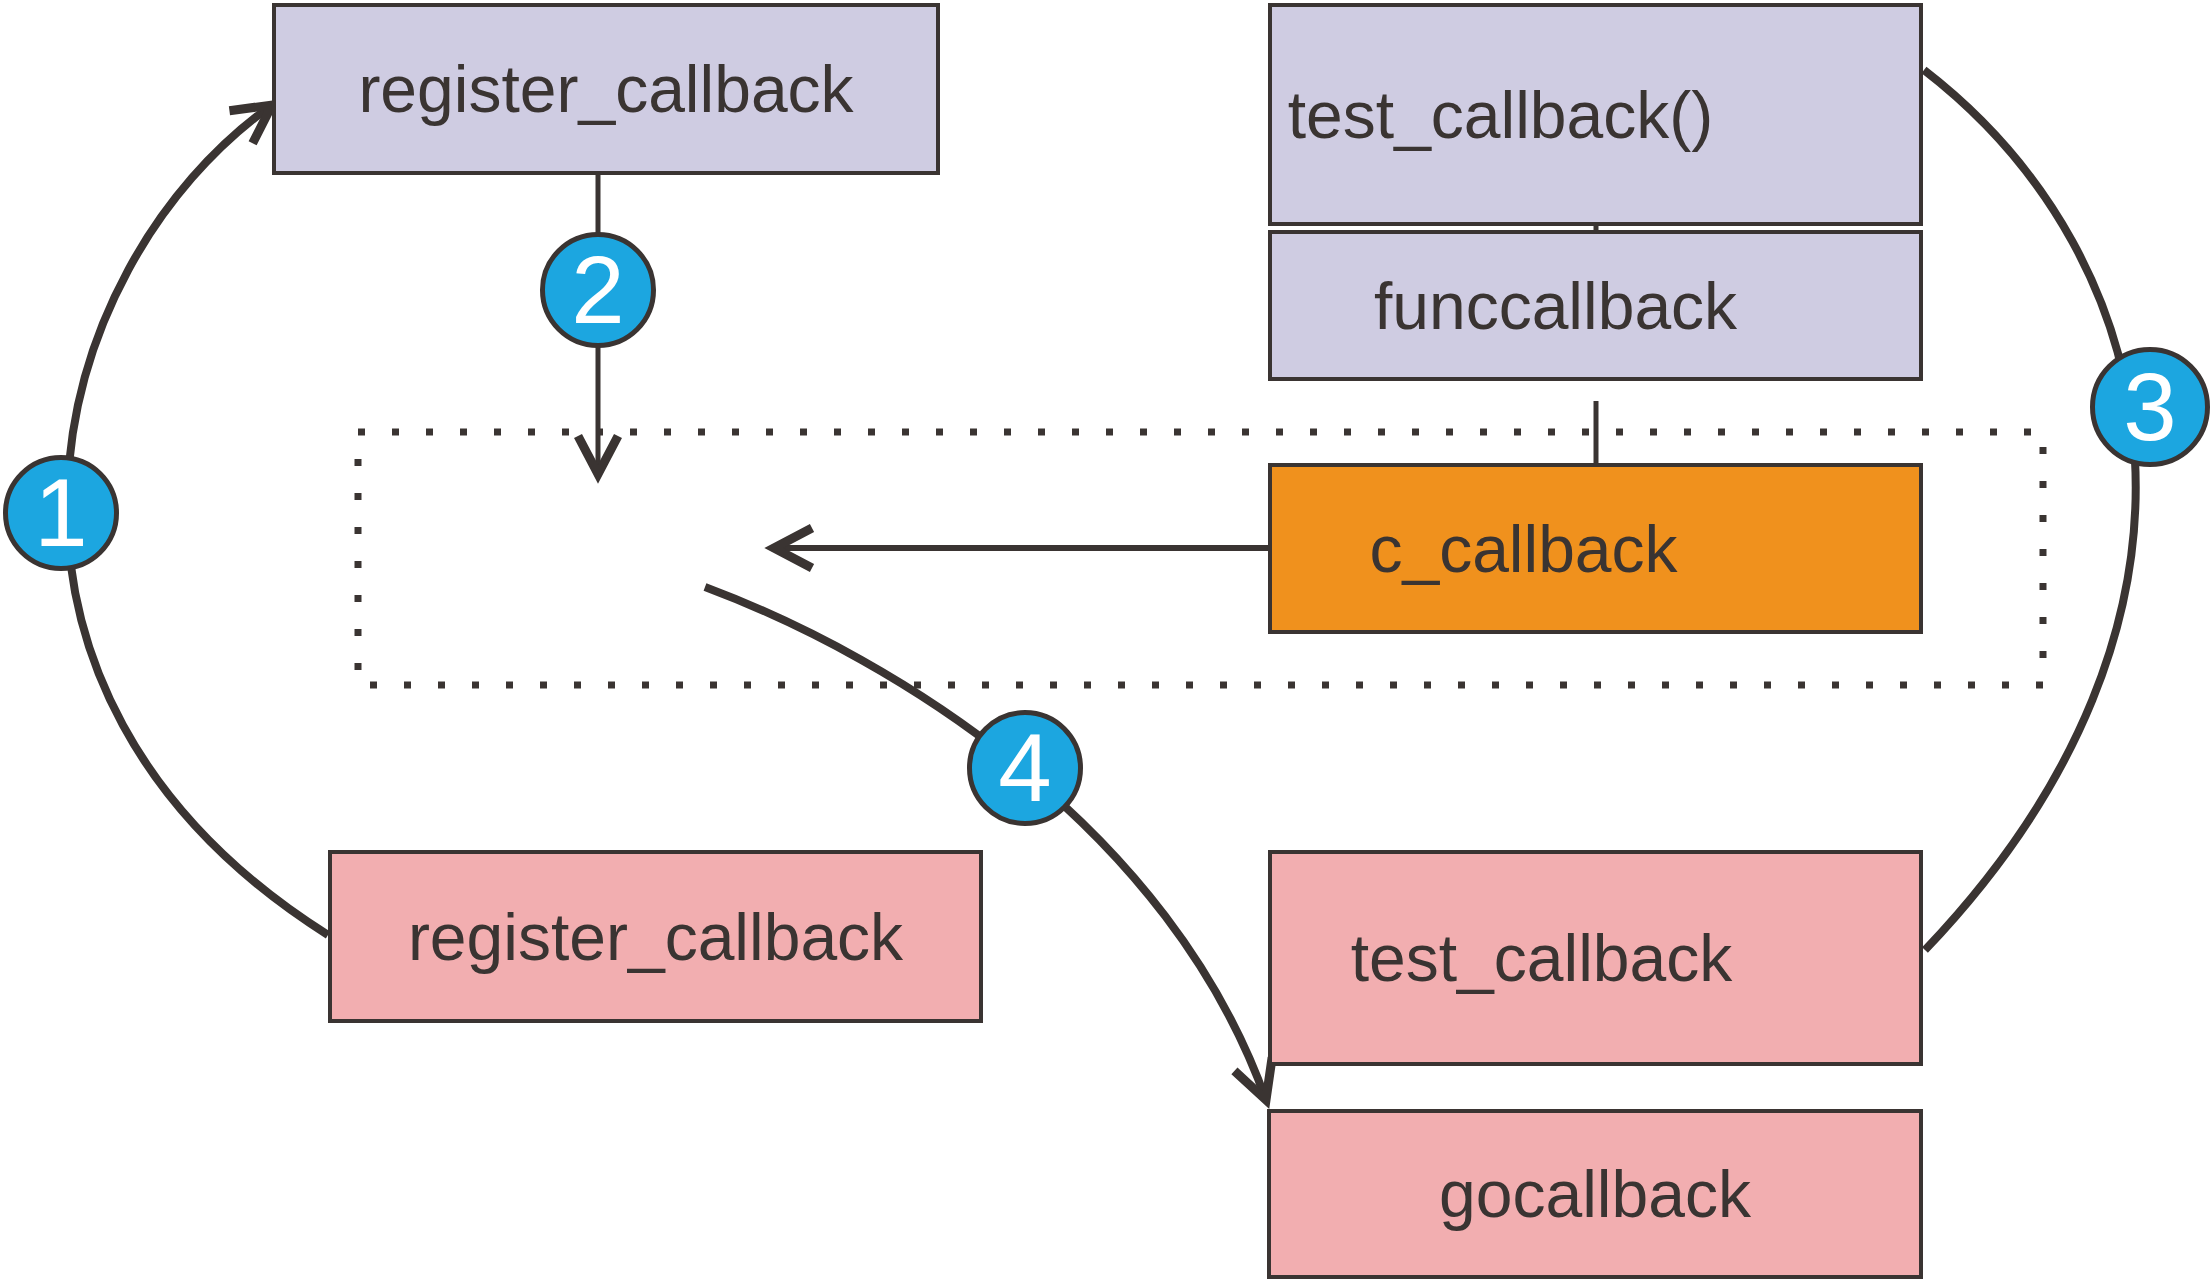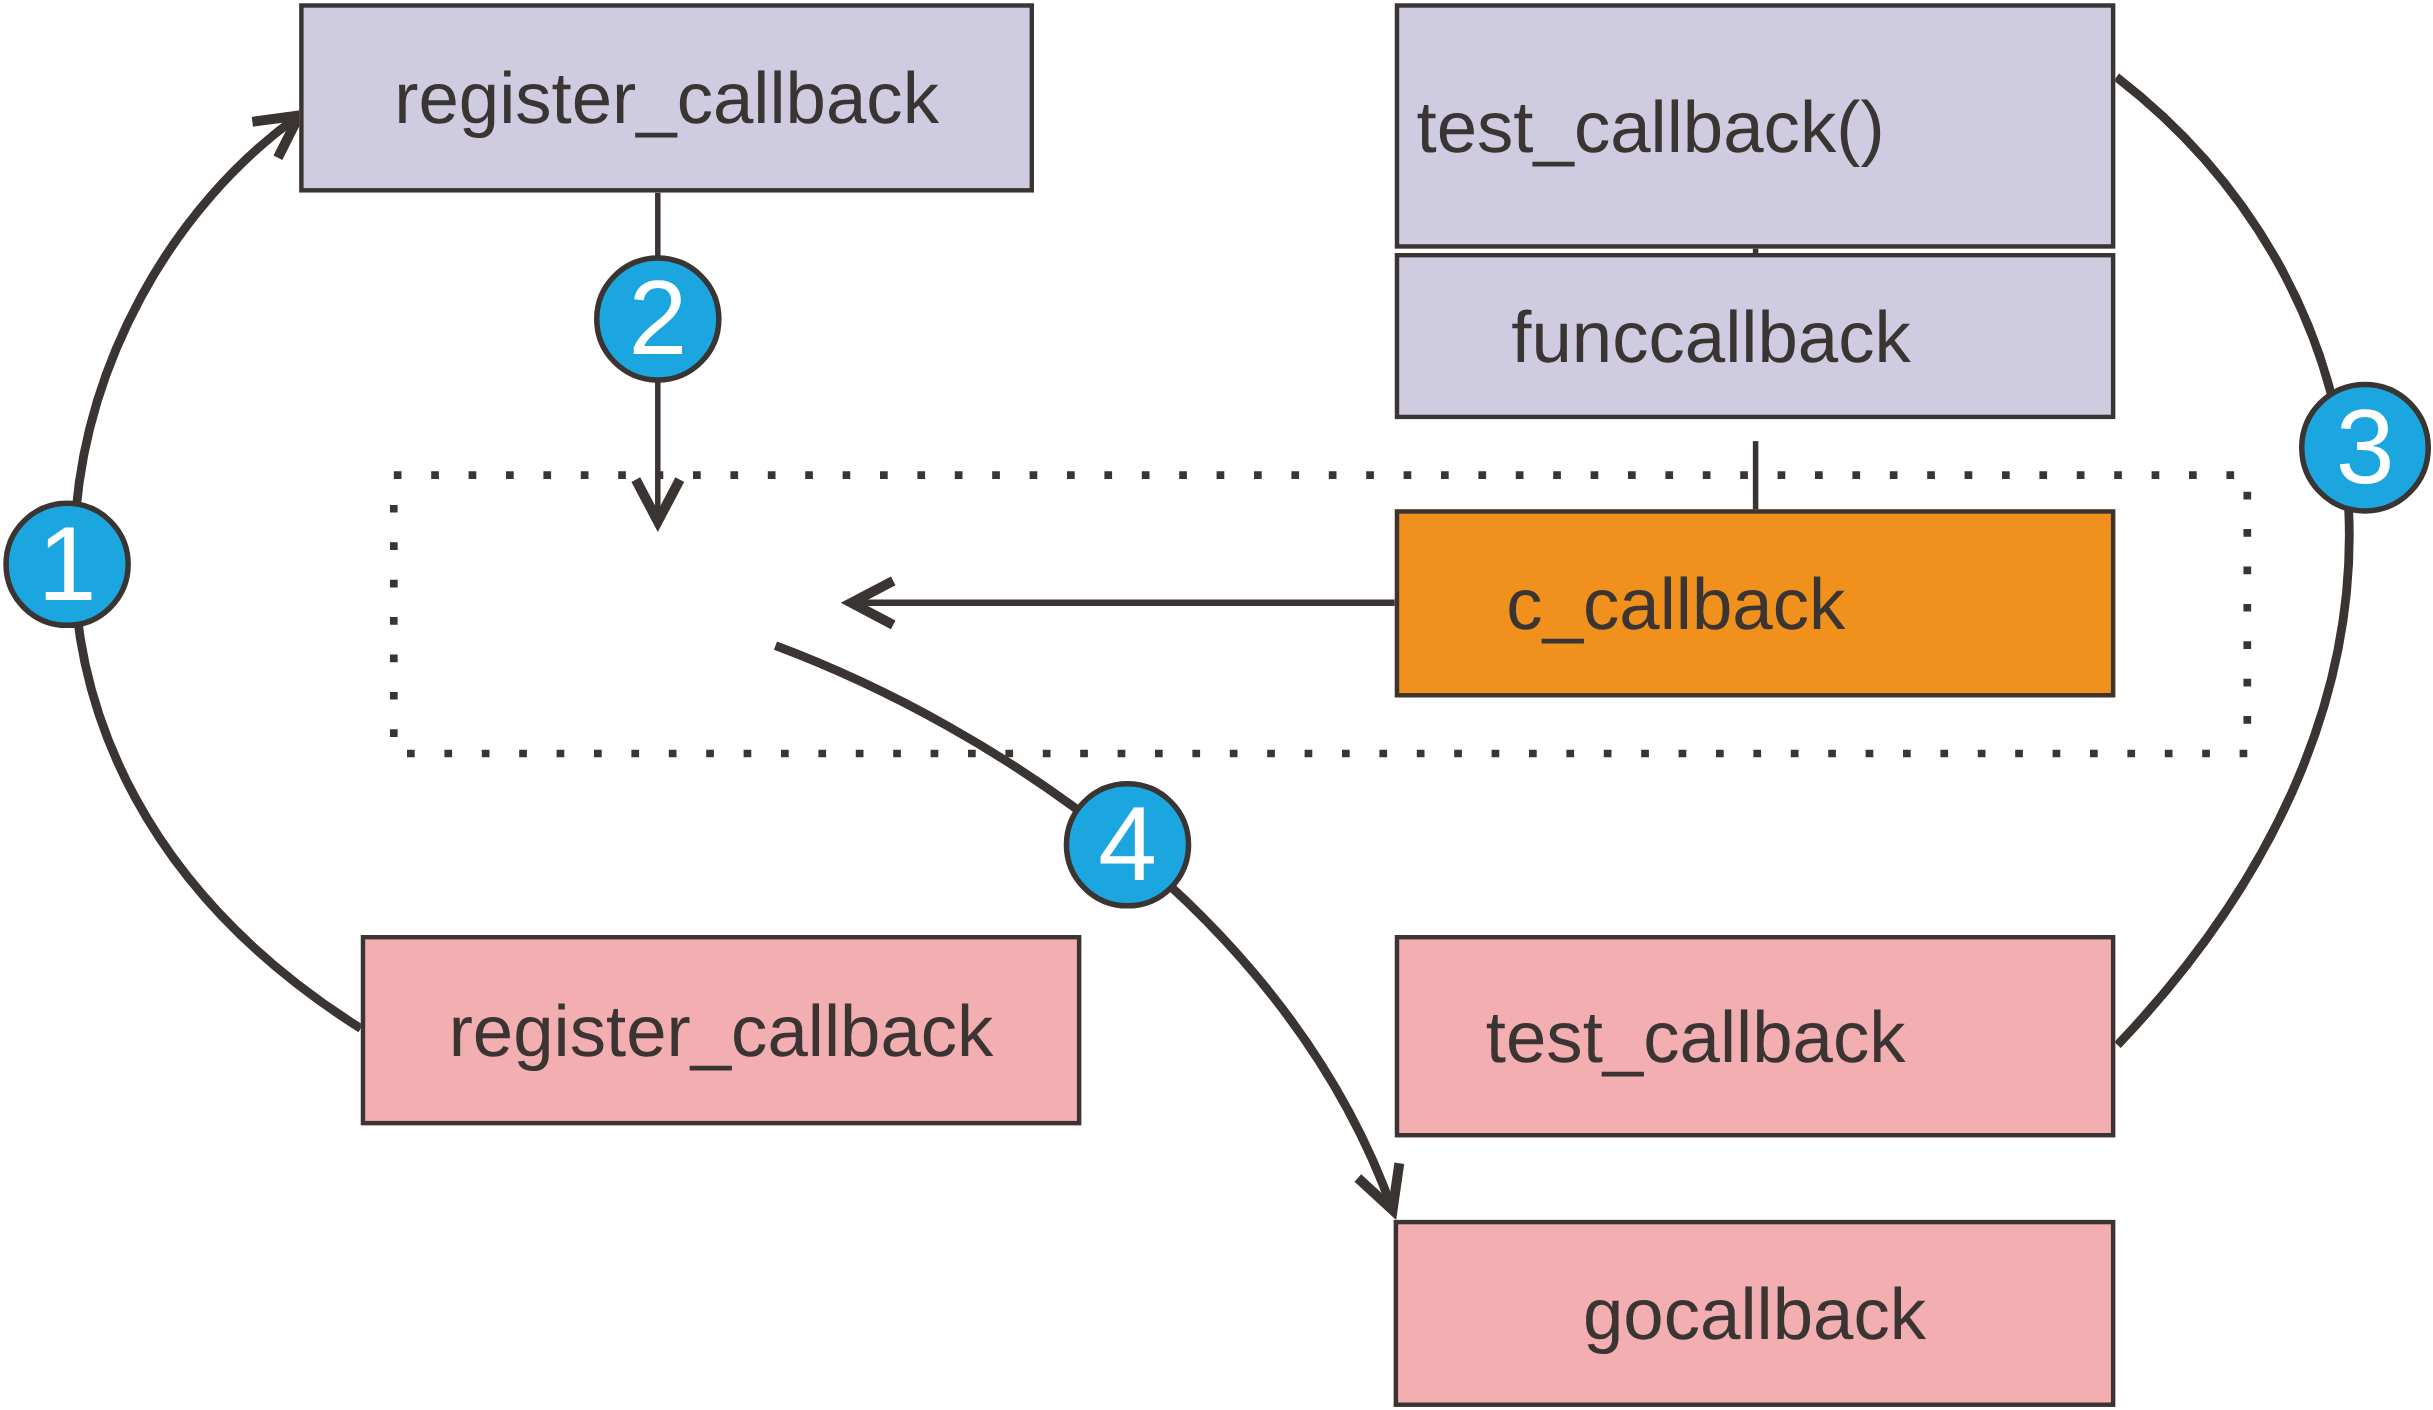--- a/index.html
+++ b/index.html
@@ -42,21 +42,21 @@
     box-sizing:border-box;
     display:flex; align-items:center; justify-content:center;
     color:#ffffff; font-size:96px; line-height:1;
   }
   
   #box-register-top {left:272px;  top:3px;    width:668px; height:172px;}
   #box-test-top     {left:1268px; top:3px;    width:655px; height:223px;}
   #box-funccallback {left:1268px; top:230px;  width:655px; height:151px;}
   #box-c-callback   {left:1268px; top:463px;  width:655px; height:171px;}
   #box-register-bot {left:328px;  top:850px;  width:655px; height:173px;}
-  #box-test-bottom  {left:1268px; top:850px;  width:655px; height:184px;padding-left:12px;}
+  #box-test-bottom  {left:1268px; top:850px;  width:655px; height:216px;padding-left:12px;}
   #box-gocallback   {left:1267px; top:1109px; width:656px; height:170px;}
   #label-call-cb    {left:426px;  top:506px;  width:320px;}
   #step-1{left:3px;    top:455px; width:116px; height:116px;}
   #step-2{left:540px;  top:232px; width:116px; height:116px;}
   #step-3{left:2090px; top:347px; width:120px; height:120px;}
   #step-4{left:967px;  top:710px; width:116px; height:116px;}
 </style>
 </head>
 <body>
 

